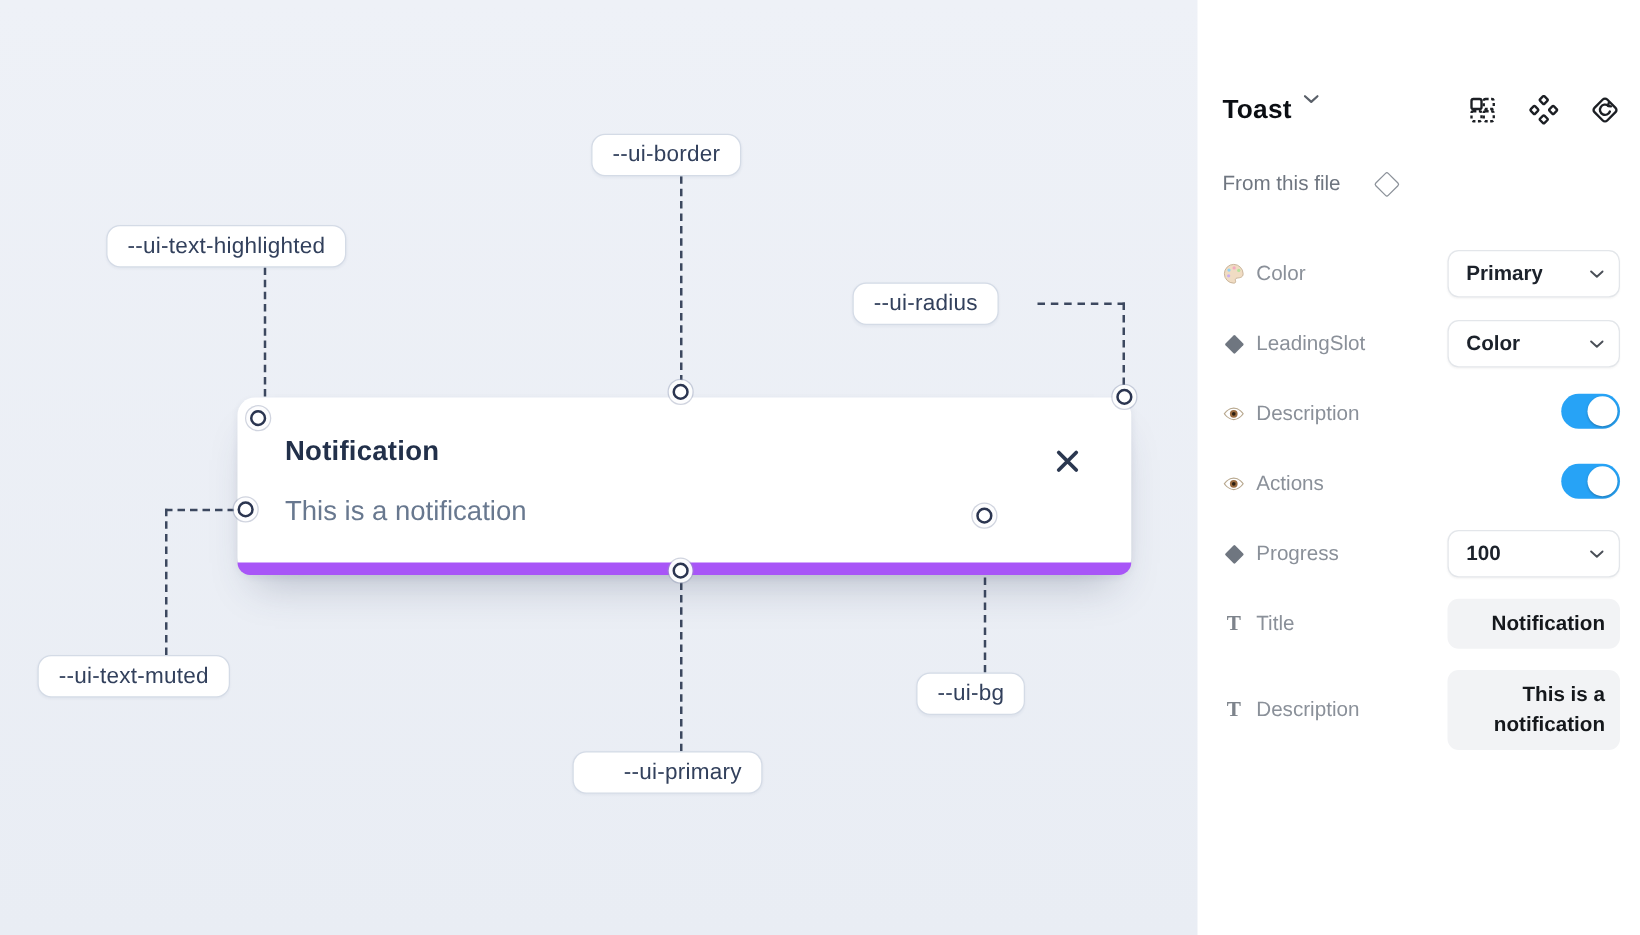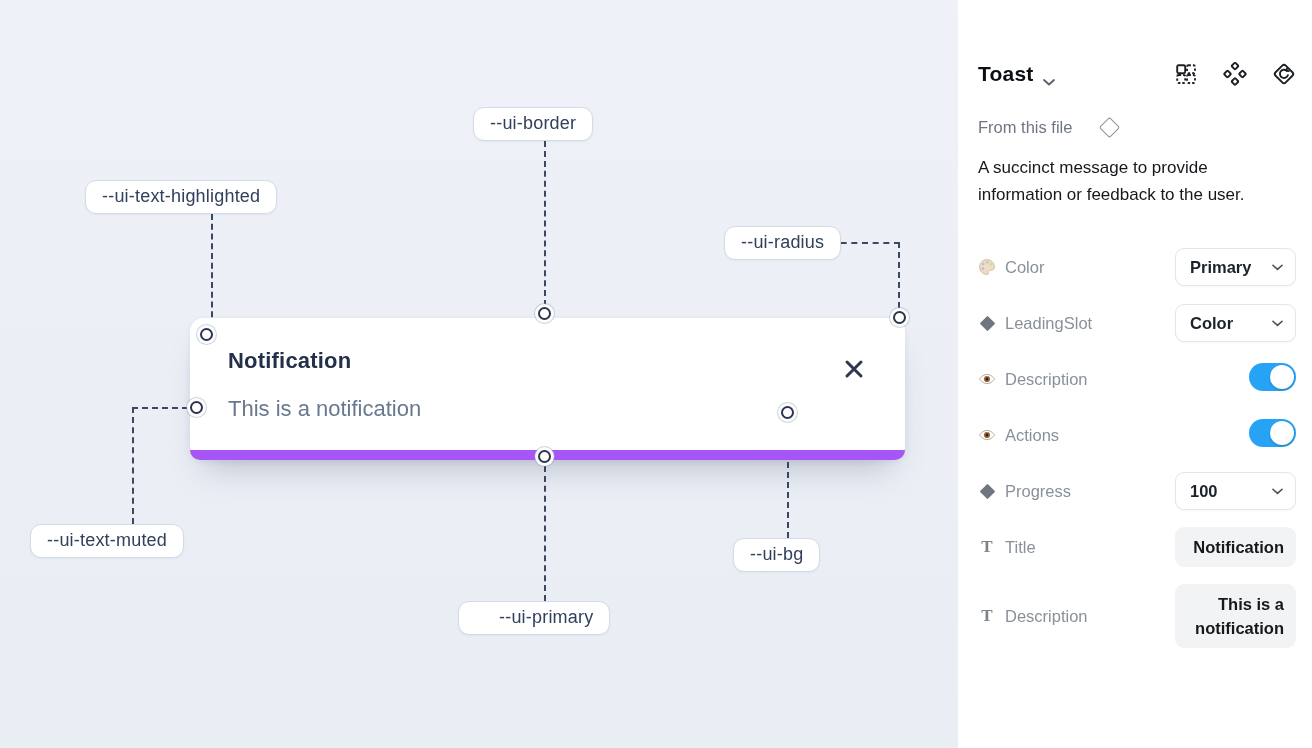--- a/index.html
+++ b/index.html
@@ -29,41 +29,41 @@
   .dash-L { position:absolute; }
 
   
   .pill { position:absolute; background:#fff; border:1px solid #d4dbe6; border-radius:11px;
           padding:5px 16px 6px; font-size:18px; font-weight:500; color:#32405c;
           letter-spacing:.2px; box-shadow:0 1px 2px rgba(45,58,90,.05); white-space:nowrap; }
 
   
   .panel { width:354px; height:748px; background:#fff; padding:56px 16px 0 20px; }
 
-  .panel-header { display:flex; align-items:flex-end; height:30px; }
+  .panel-header { display:flex; align-items:flex-start; height:30px;margin-top:20px; }
   .panel-title { font-size:21px; font-weight:700; color:#0b0e13; letter-spacing:.2px; }
   .title-chev { margin-left:10px; cursor:pointer; display:flex; }
   .header-icons { margin-left:auto; display:flex; gap:25px; align-items:center; }
   .hicon { width:24px; height:24px; cursor:pointer; display:flex; }
 
   .from-file { margin-top:28px; display:flex; align-items:center; gap:26px; height:26px; }
   .from-file-text { font-size:16.5px; color:#6f7680; }
   .diamond-outline { width:15px; height:15px; border:1.6px solid #8b9199; border-radius:2px;
                      transform:rotate(45deg); margin-left:4px; }
 
   .panel-desc { margin-top:14px; font-size:17px; line-height:27px; color:#15181c; width:310px; }
 
   .props { margin-top:40px;text-align:right; }
   .prop-row { display:flex; align-items:center; height:38px; margin-bottom:18px; }
   .prop-row.tall { height:64px; margin-bottom:12px; }
   .prop-label { display:flex; align-items:center; gap:9px; font-size:16.5px; color:#8a9099; }
   .prop-icon { width:18px; height:18px; display:flex; align-items:center; justify-content:center; flex:none; }
   .diamond-fill { width:11px; height:11px; background:#6f7680; transform:rotate(45deg); border-radius:1px; }
   .t-glyph { font-family:"Liberation Serif", serif; font-size:17px; font-weight:700; color:#7d838b; }
-  .prop-control { margin-left:auto; width:121px; flex:none; }
+  .prop-control { margin-left:auto; width:138px; flex:none; }
 
   .select { display:flex; align-items:center; height:38px; background:#fff;
             border:1px solid #e3e6ea; border-radius:9px; padding:0 12px 0 14px;
             cursor:pointer; box-shadow:0 1px 1.5px rgba(0,0,0,.04); }
   .select-value { font-size:16.5px; font-weight:700; color:#1c222b;
                   overflow:hidden; text-overflow:ellipsis; white-space:nowrap; }
   .select .chev { margin-left:auto; flex:none; }
   .mini-diamond { width:13px; height:13px; border:1.7px solid #23272e; border-radius:2.5px;
                   transform:rotate(45deg); margin:0 10px 0 2px; flex:none; }
 
@@ -101,21 +101,21 @@
 
   <span class="conn" style="left:200px; top:328px;"></span>
   <span class="conn" style="left:538px; top:307px;"></span>
   <span class="conn" style="left:893px; top:311px;"></span>
   <span class="conn" style="left:190px; top:401px;"></span>
   <span class="conn" style="left:538px; top:450px;"></span>
   <span class="conn" style="left:781px; top:406px;"></span>
 
   <div class="pill" style="left:473px; top:107px;">--ui-border</div>
   <div class="pill" style="left:85px; top:180px;">--ui-text-highlighted</div>
-  <div class="pill" style="left:724px; top:226px;">--ui-radius</div>
+  <div class="pill" style="left:682px; top:226px;">--ui-radius</div>
   <div class="pill" style="left:30px; top:524px;">--ui-text-muted</div>
   <div class="pill" style="left:458px; top:601px;padding-left:40px;">--ui-primary</div>
   <div class="pill" style="left:733px; top:538px;">--ui-bg</div>
 </div>
 
 <div class="panel">
 
   <div class="panel-header">
     <span class="panel-title">Toast</span>
     <span class="title-chev">
@@ -148,21 +148,20 @@
         </svg>
       </span>
     </span>
   </div>
 
   <div class="from-file">
     <span class="from-file-text">From this file</span>
     <span class="diamond-outline"></span>
   </div>
 
-  <div class="panel-desc">A succinct message to provide information or feedback to the user.</div>
 
   <div class="props">
 
     <div class="prop-row">
       <span class="prop-label">
         <span class="prop-icon">
           <svg viewBox="0 0 18 18" width="18" height="18">
             <path d="M9 1.5a7.5 7.5 0 1 0 0 15c1.3 0 1.8-.8 1.4-1.8-.4-1-.1-2 1.1-2.2 1.5-.3 5-.1 5-3.5A7.6 7.6 0 0 0 9 1.5z" fill="#f0dcc3" stroke="#c9b49a" stroke-width=".8"></path>
             <circle cx="5.2" cy="6" r="1.3" fill="#8fd3f4"></circle>
             <circle cx="9.3" cey="4" cy="4.3" r="1.3" fill="#f4a9c0"></circle>

